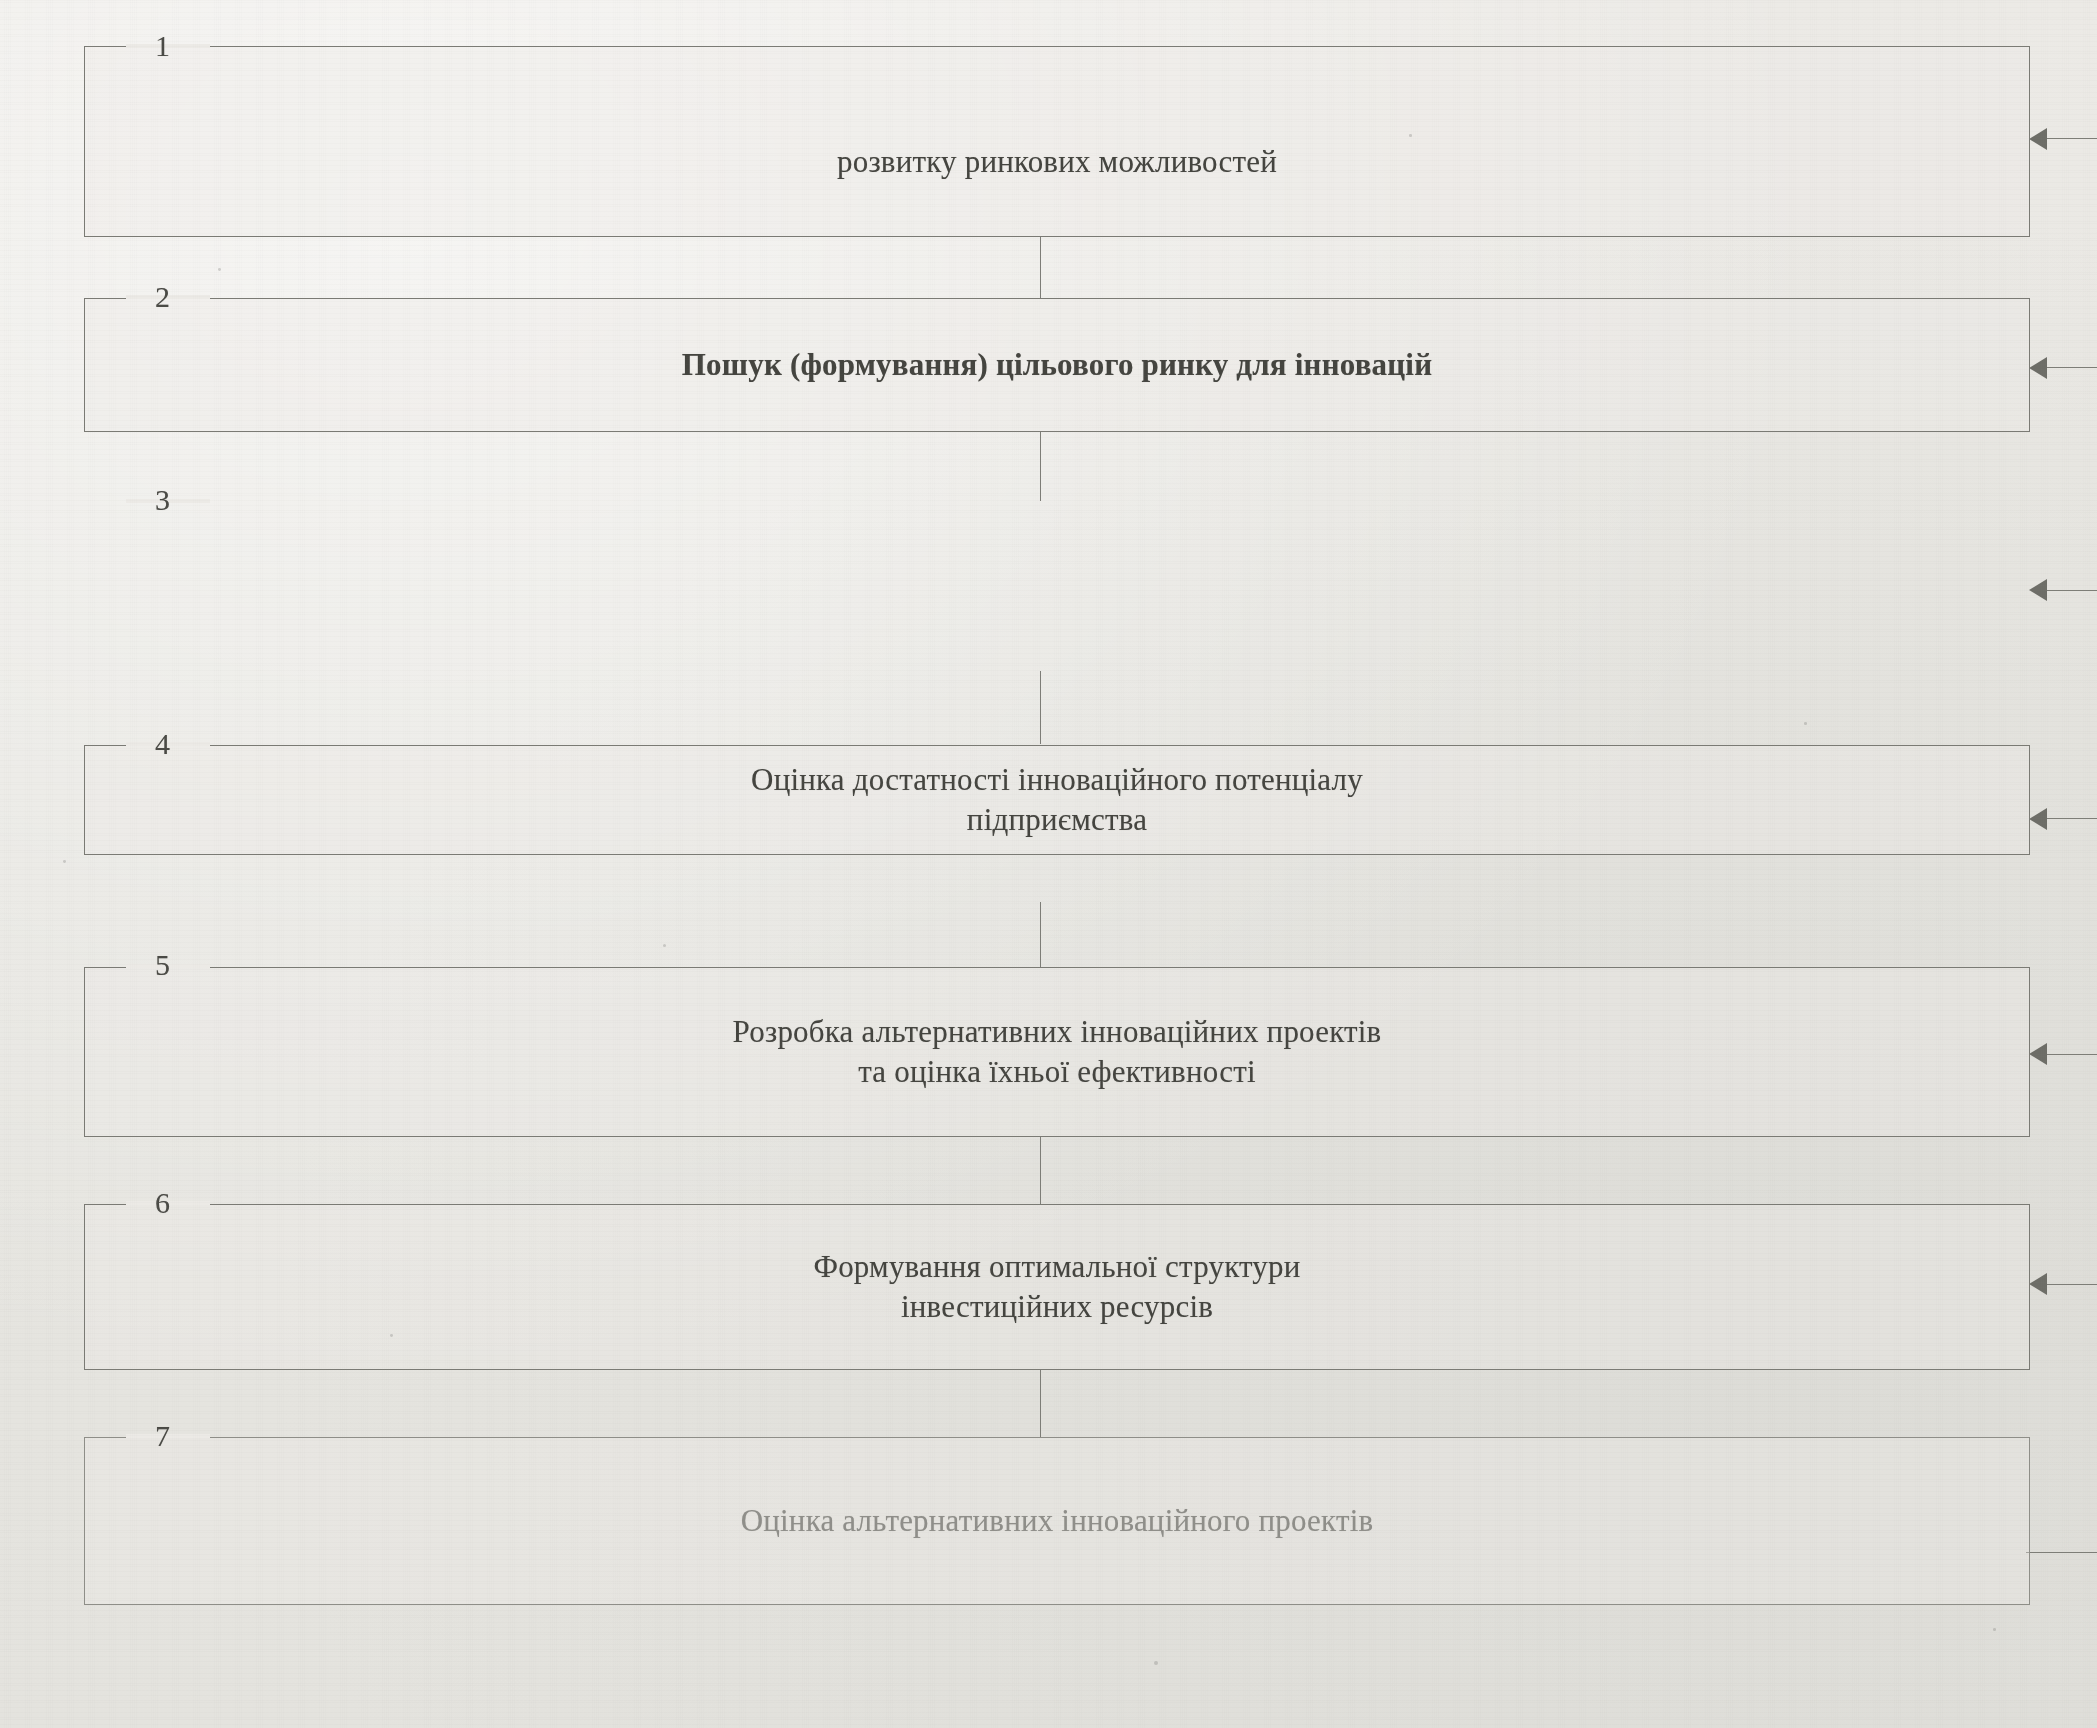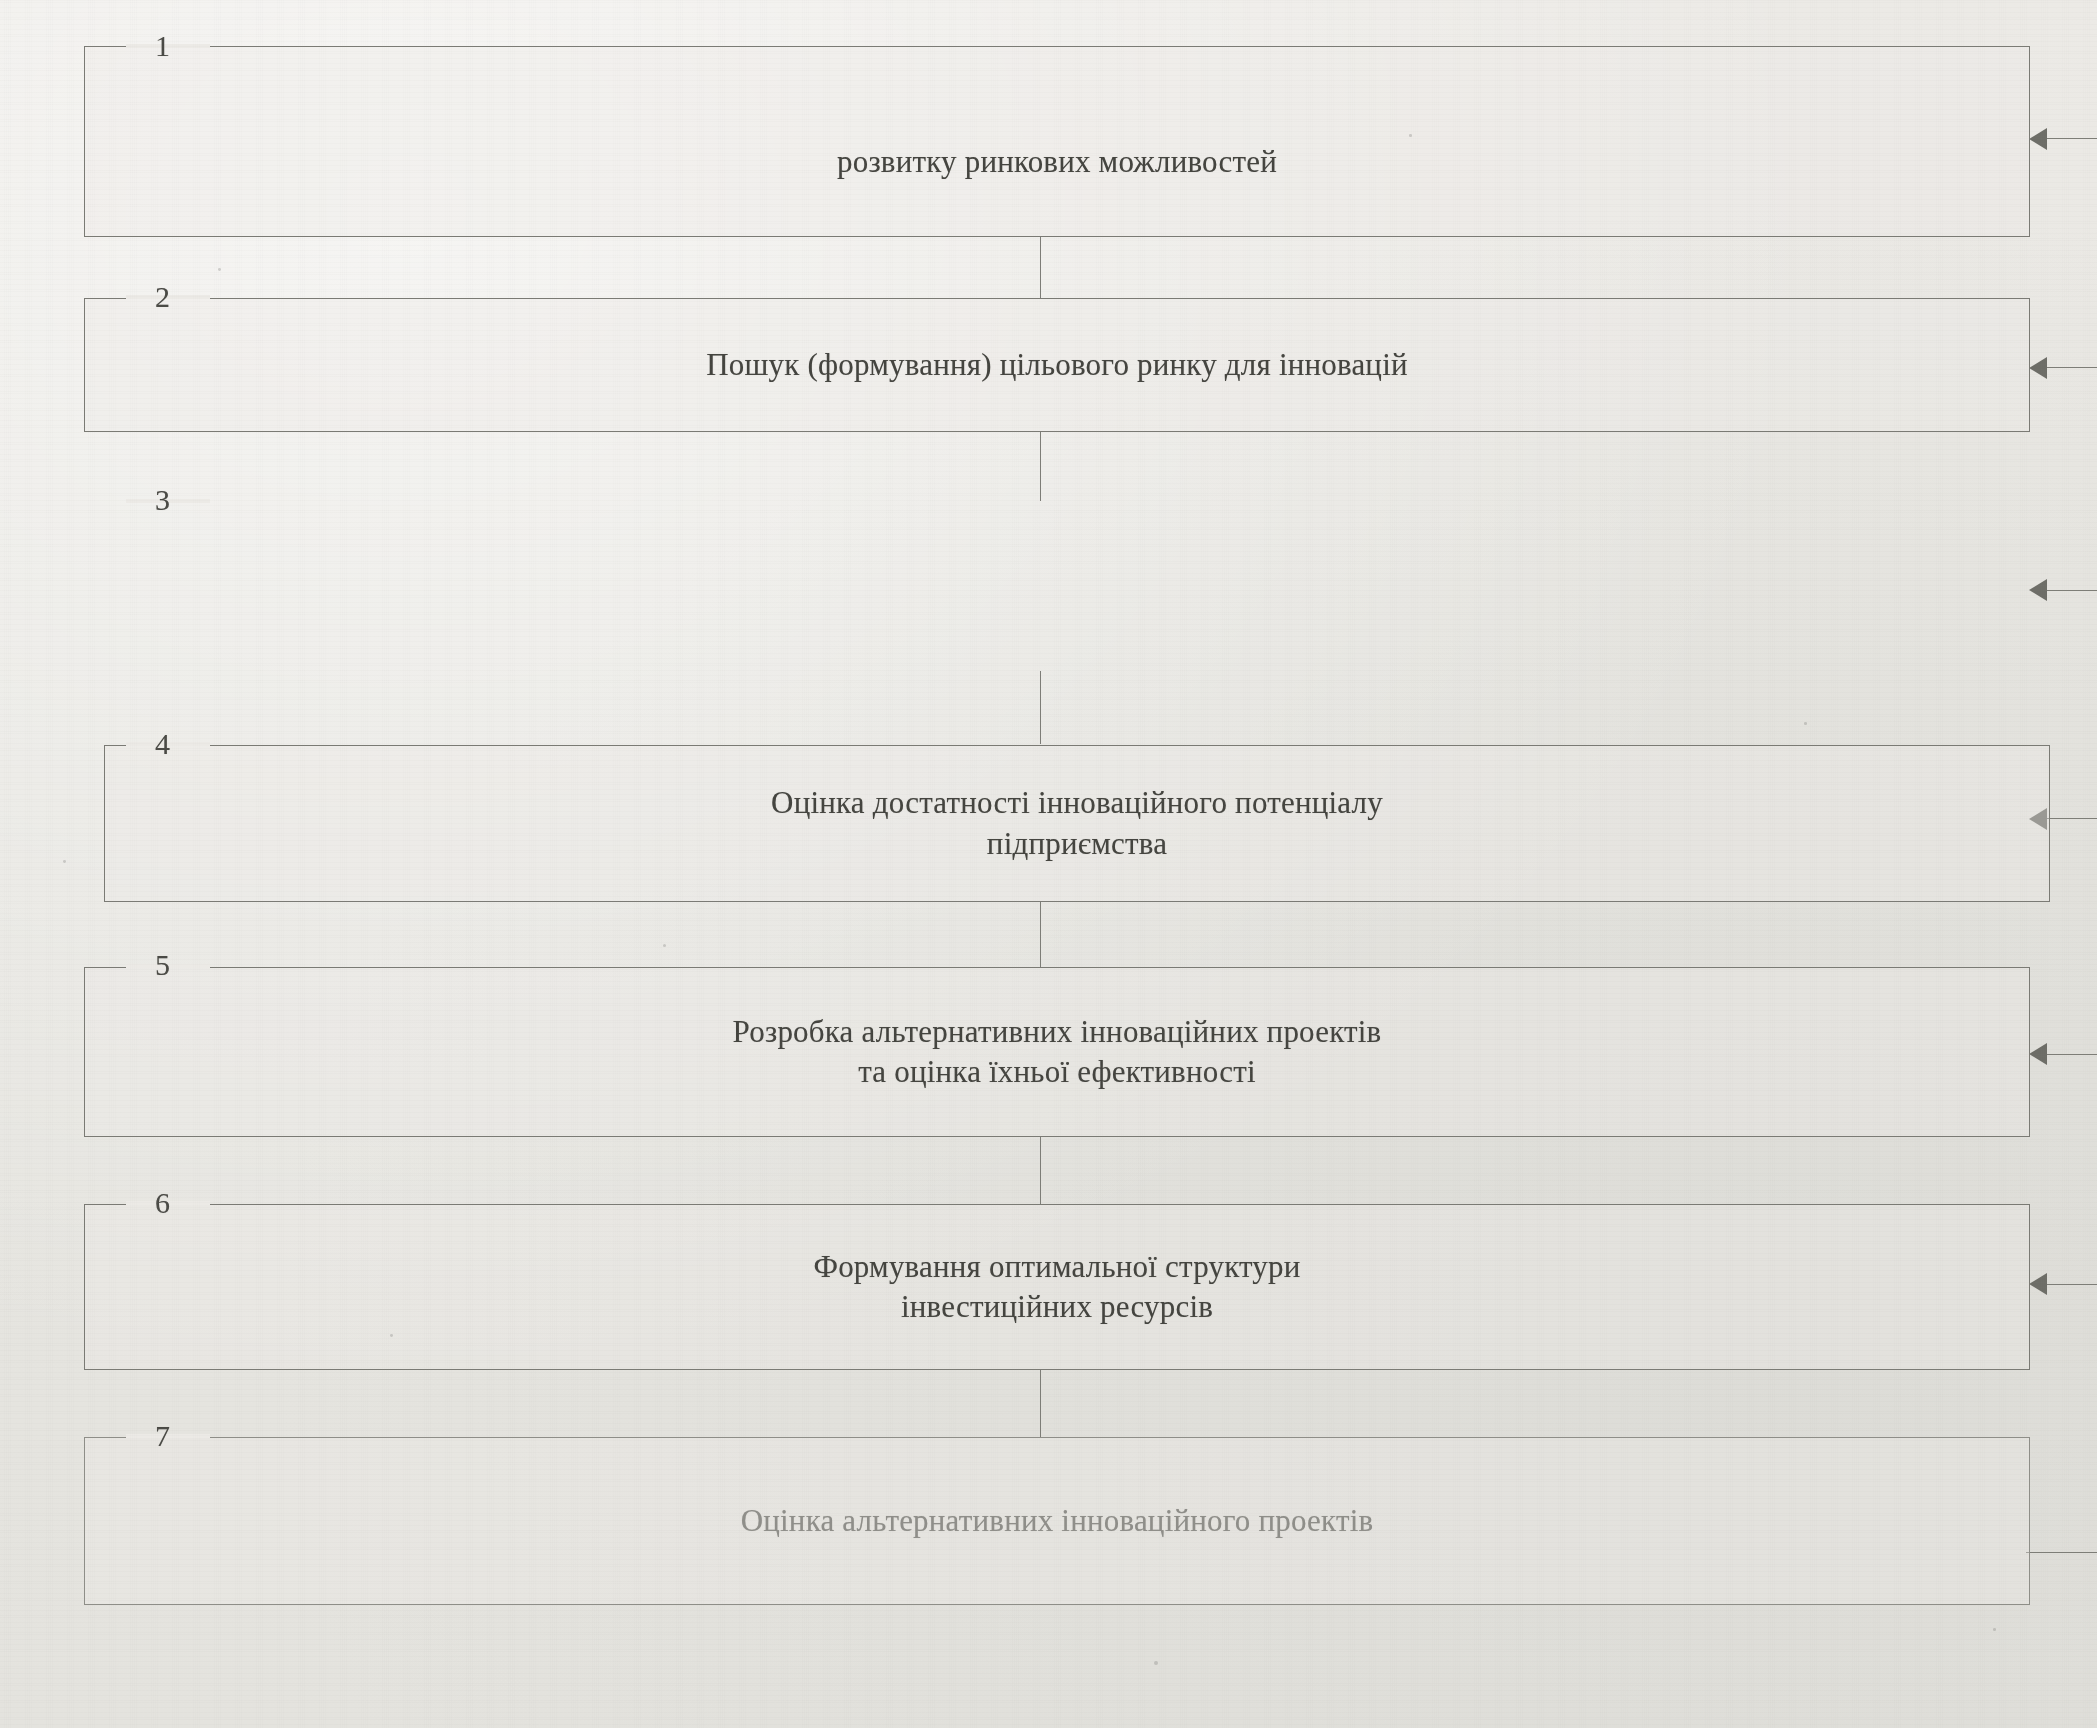--- a/index.html
+++ b/index.html
@@ -147,32 +147,32 @@
 
   <div class="node" style="left:84px; top:46px; width:1946px; height:191px;">
     <div class="txt">
       <br>
       <span>розвитку ринкових можливостей</span>
     </div>
   </div>
   <div class="num-notch" style="left:126px; top:44px; width:84px;"></div>
   <div class="step-num" style="left:155px; top:31px;">1</div>
 
-  <div class="node" style="left:84px; top:298px; width:1946px; height:134px;">
+  <div class="node" style="left:84px; top:298px; width:1946px; height:134px;font-weight:bold;">
     <div class="txt">
       <span>Пошук (формування) цільового ринку для інновацій</span>
     </div>
   </div>
   <div class="num-notch" style="left:126px; top:295px; width:84px;"></div>
   <div class="step-num" style="left:155px; top:282px;">2</div>
 
   <div class="num-notch" style="left:126px; top:499px; width:84px;"></div>
   <div class="step-num" style="left:155px; top:485px;">3</div>
 
-  <div class="node" style="left:84px; top:745px; width:1946px; height:157px;margin-left:20px;">
+  <div class="node" style="left:84px; top:745px; width:1946px; height:110px;">
     <div class="txt">
       <span>Оцінка достатності інноваційного потенціалу</span><br>
       <span>підприємства</span>
     </div>
   </div>
   <div class="num-notch" style="left:126px; top:742px; width:84px;"></div>
   <div class="step-num" style="left:155px; top:729px;">4</div>
 
   <div class="node" style="left:84px; top:967px; width:1946px; height:170px;font-family:Liberation Serif, serif;">
     <div class="txt">

